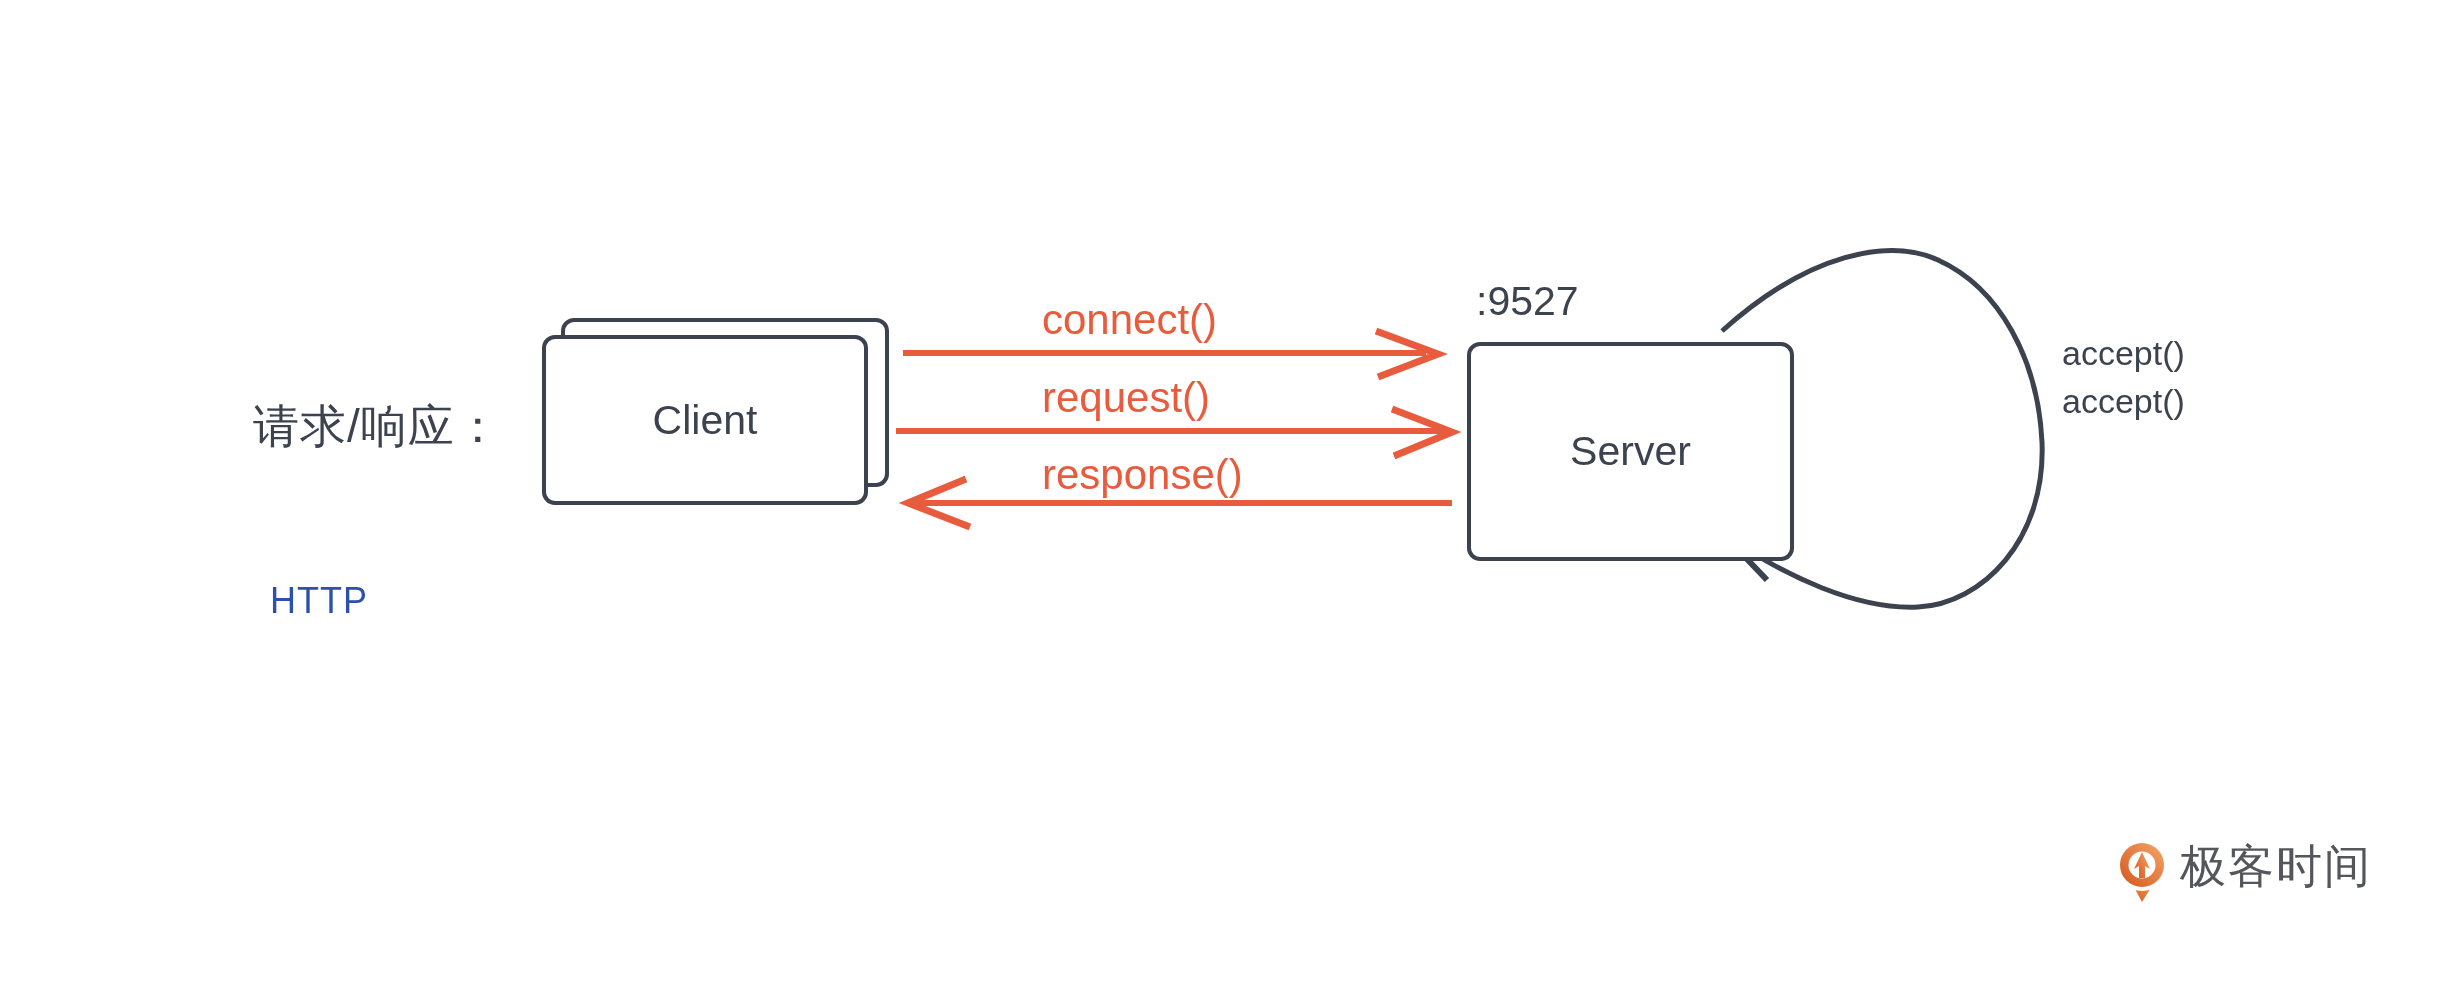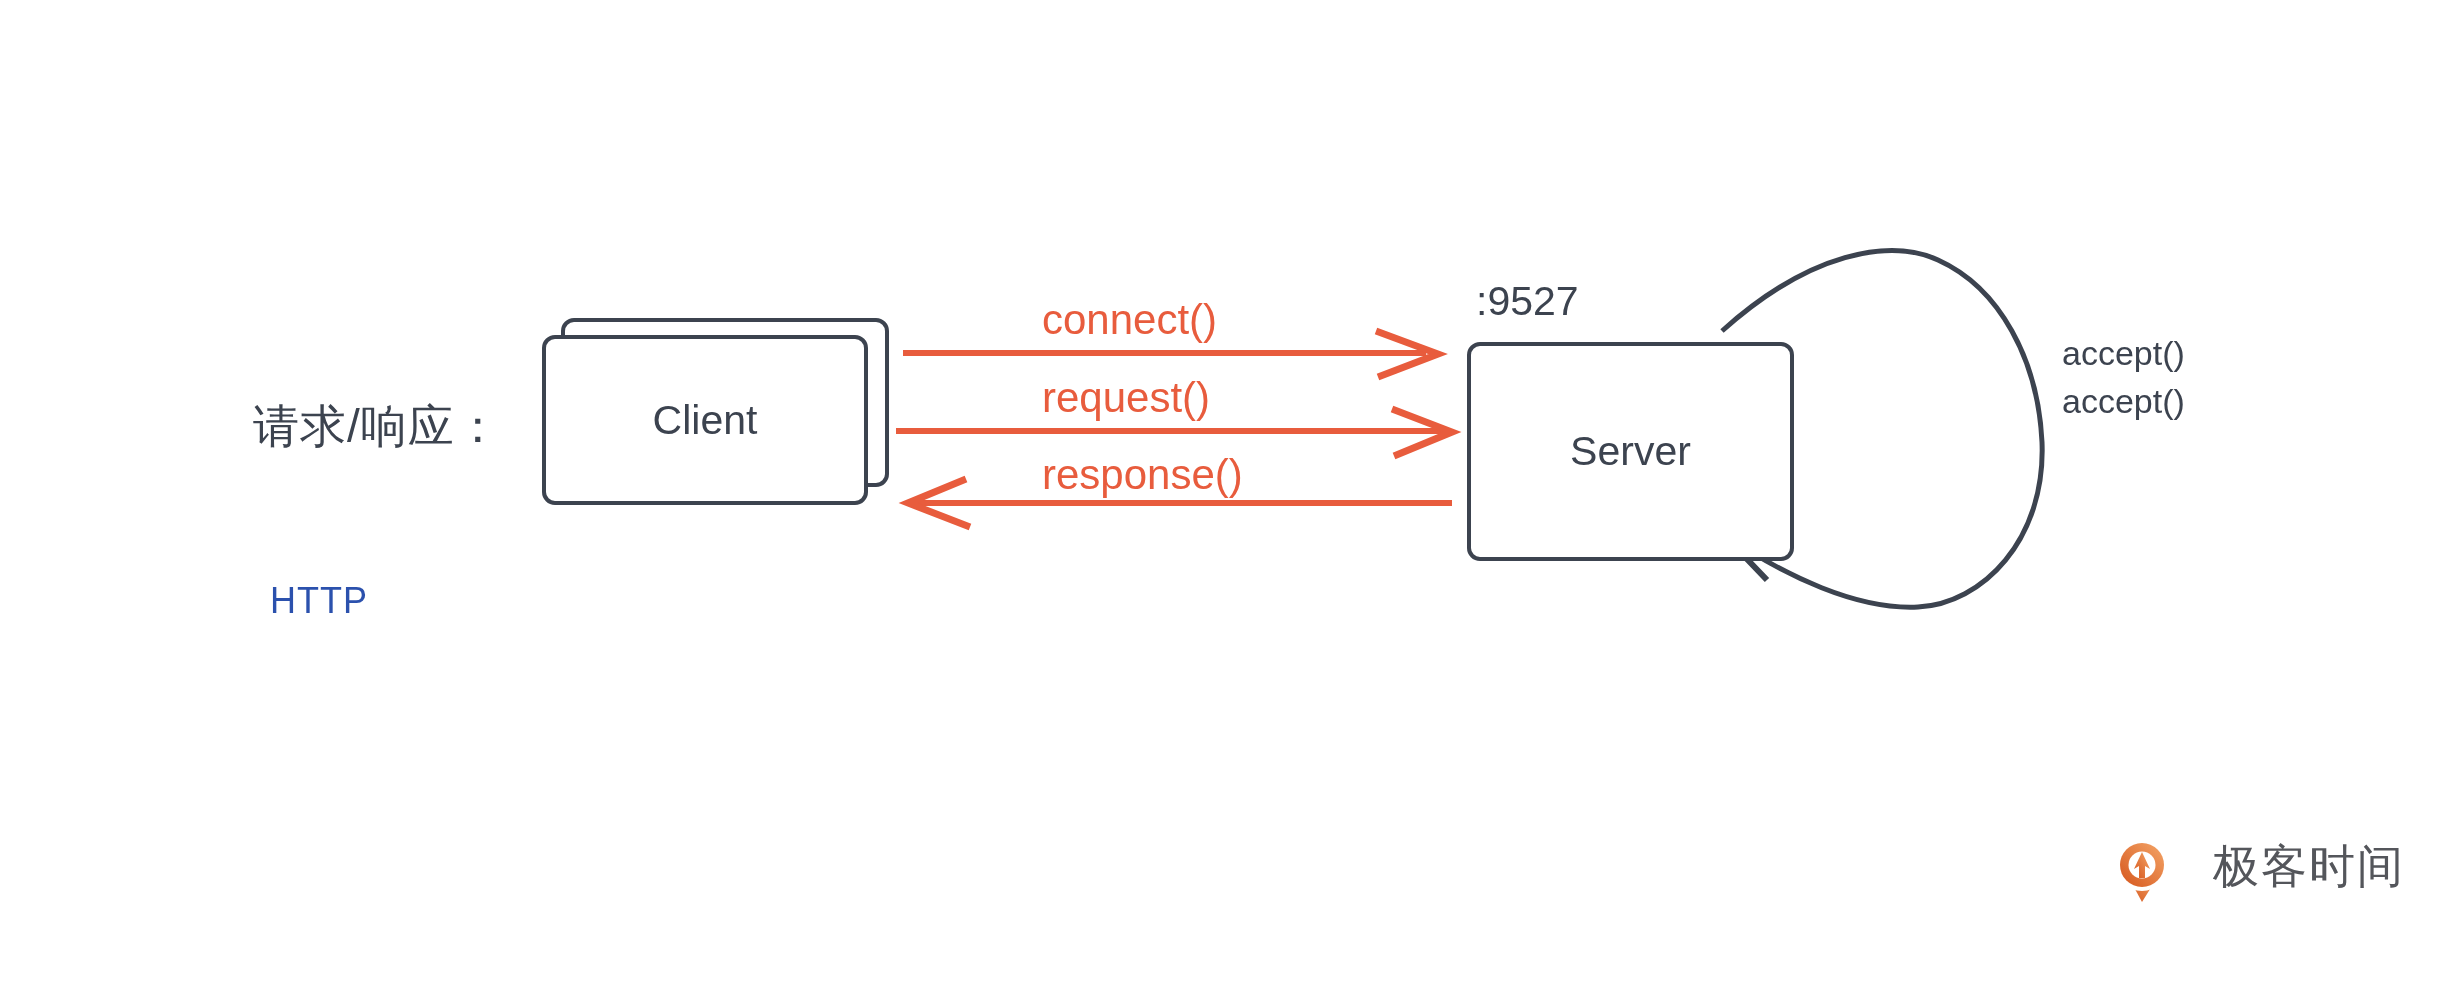--- a/index.html
+++ b/index.html
@@ -161,16 +161,16 @@
 
   <div class="abs arrow-label orange-text lbl-response">response()</div>
 
   <div class="abs loop-labels dark-text">
     <div>accept()</div>
     <div>accept()</div>
   </div>
 
   <div class="abs logo">
 
-    <div class="logo-text" style="margin-left:97px">极客时间</div>
+    <div class="logo-text" style="margin-left:64px">极客时间</div>
   </div>
 
 </div>
 
 </body></html>

